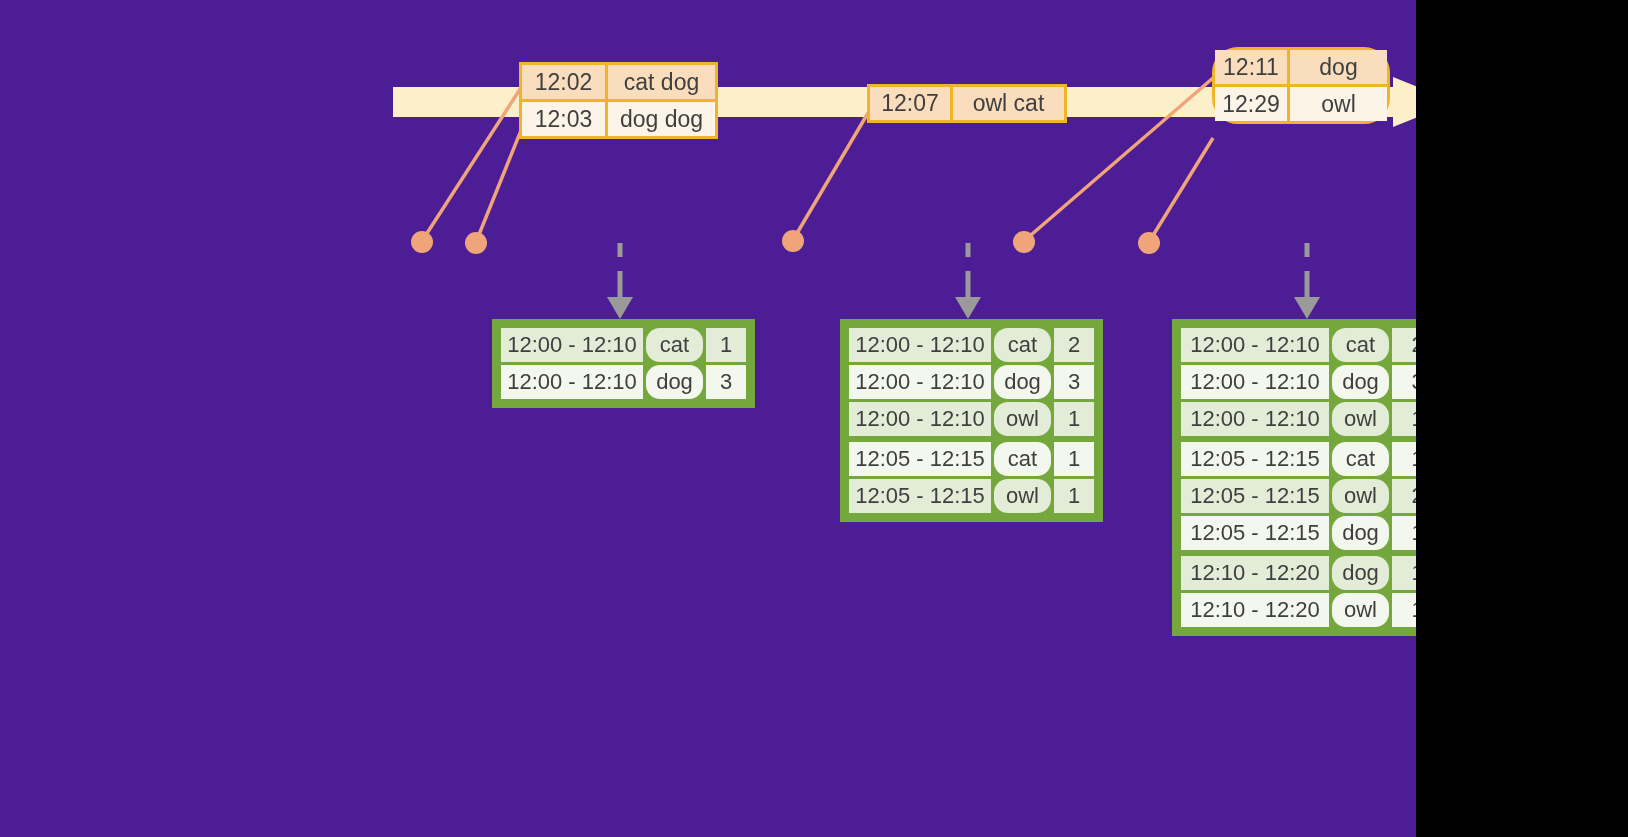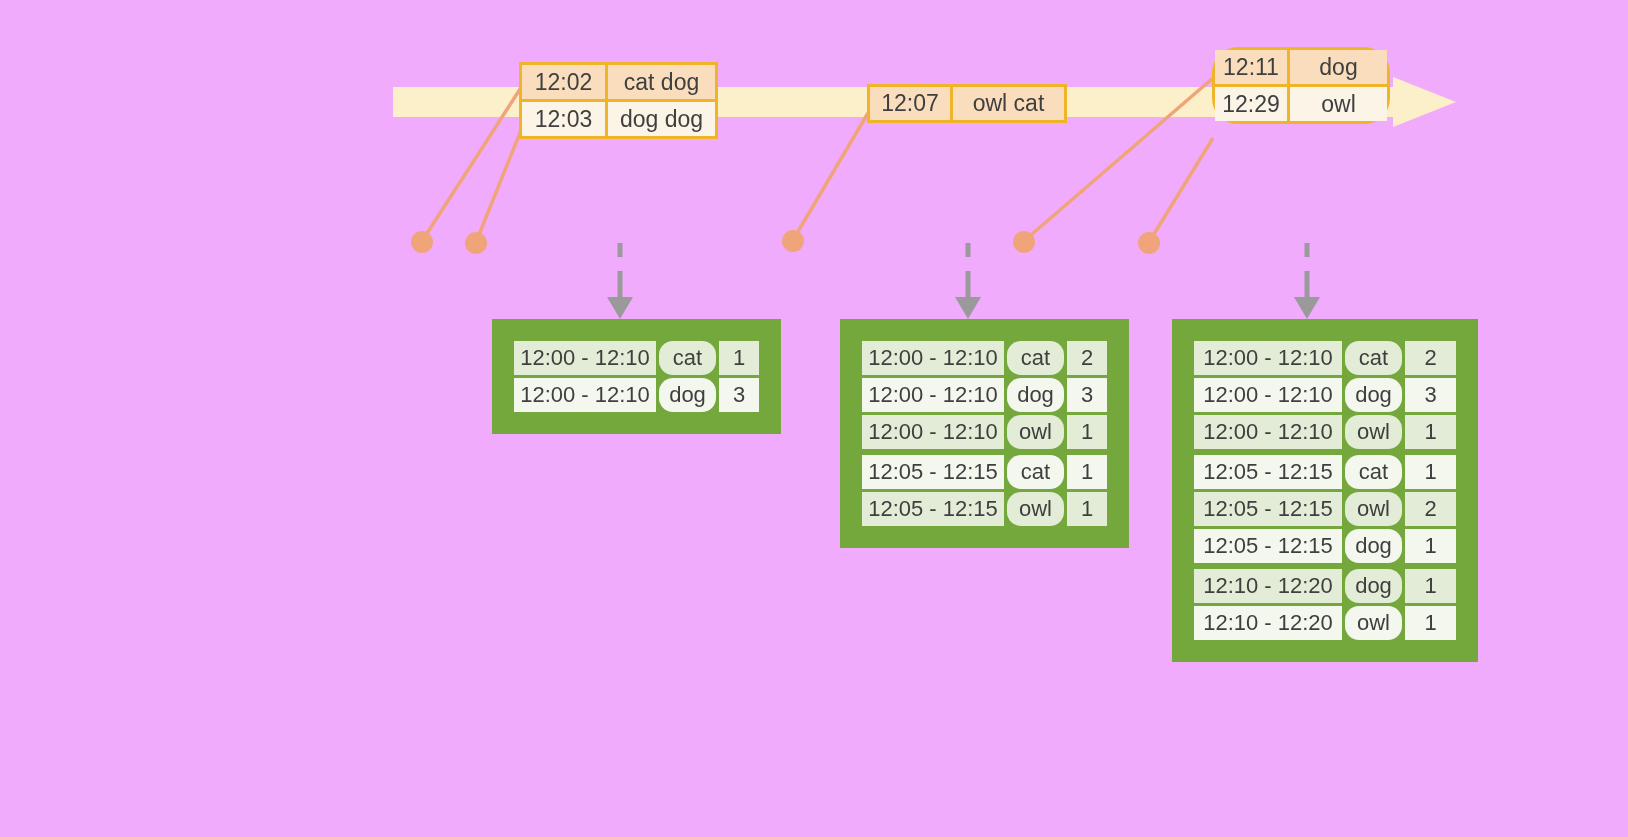--- a/index.html
+++ b/index.html
@@ -1,30 +1,30 @@
 <!DOCTYPE html>
 <html><head>
 <meta charset="utf-8">
 <style>
   html,body{margin:0;padding:0;background:#000;}
-  #canvas{position:relative;width:1628px;height:837px;background:#f0abfc;overflow:hidden;
+  #canvas{position:relative;width:1416px;height:837px;background:#4c1d95;overflow:hidden;
           font-family:"Liberation Sans",sans-serif;color:#3F3F3F;}
   #wires{position:absolute;left:0;top:0;width:1628px;height:837px;}
 
   
   .etable{position:absolute;display:grid;gap:3px;background:#F0B429;border:3px solid #F0B429;}
   .ecell{display:flex;align-items:center;justify-content:center;font-size:23px;}
   .ecell.peach{background:#F9DDBC;}
   .ecell.cream{background:#FCF4E7;}
   #etable0{left:519px;top:62px;grid-template-columns:83px 107px;grid-auto-rows:34px;}
   #etable1{left:867px;top:84px;grid-template-columns:80px 111px;grid-auto-rows:33px;}
   #etable2{left:1212px;top:47px;grid-template-columns:72px 97px;grid-auto-rows:34px;border-radius:26px;}
 
   
-  .gtable{position:absolute;background:#74A73C;padding:22px;display:flex;flex-direction:column;gap:3px;}
+  .gtable{position:absolute;background:#74A73C;padding:9px;display:flex;flex-direction:column;gap:3px;}
   .grow{display:flex;gap:3px;}
   .grow.gbreak{margin-top:3px;}
   .gcell{height:34px;display:flex;align-items:center;justify-content:center;font-size:22px;}
   .gcell.green{background:#E3ECD6;}
   .gcell.white{background:#F3F7EE;}
   .gtable .c1{width:142px;}
   .gtable .c2{width:57px;border-radius:14px;}
   .gtable .c3{width:40px;}
   #gtable0{left:492px;top:319px;}
   #gtable1{left:840px;top:319px;}

